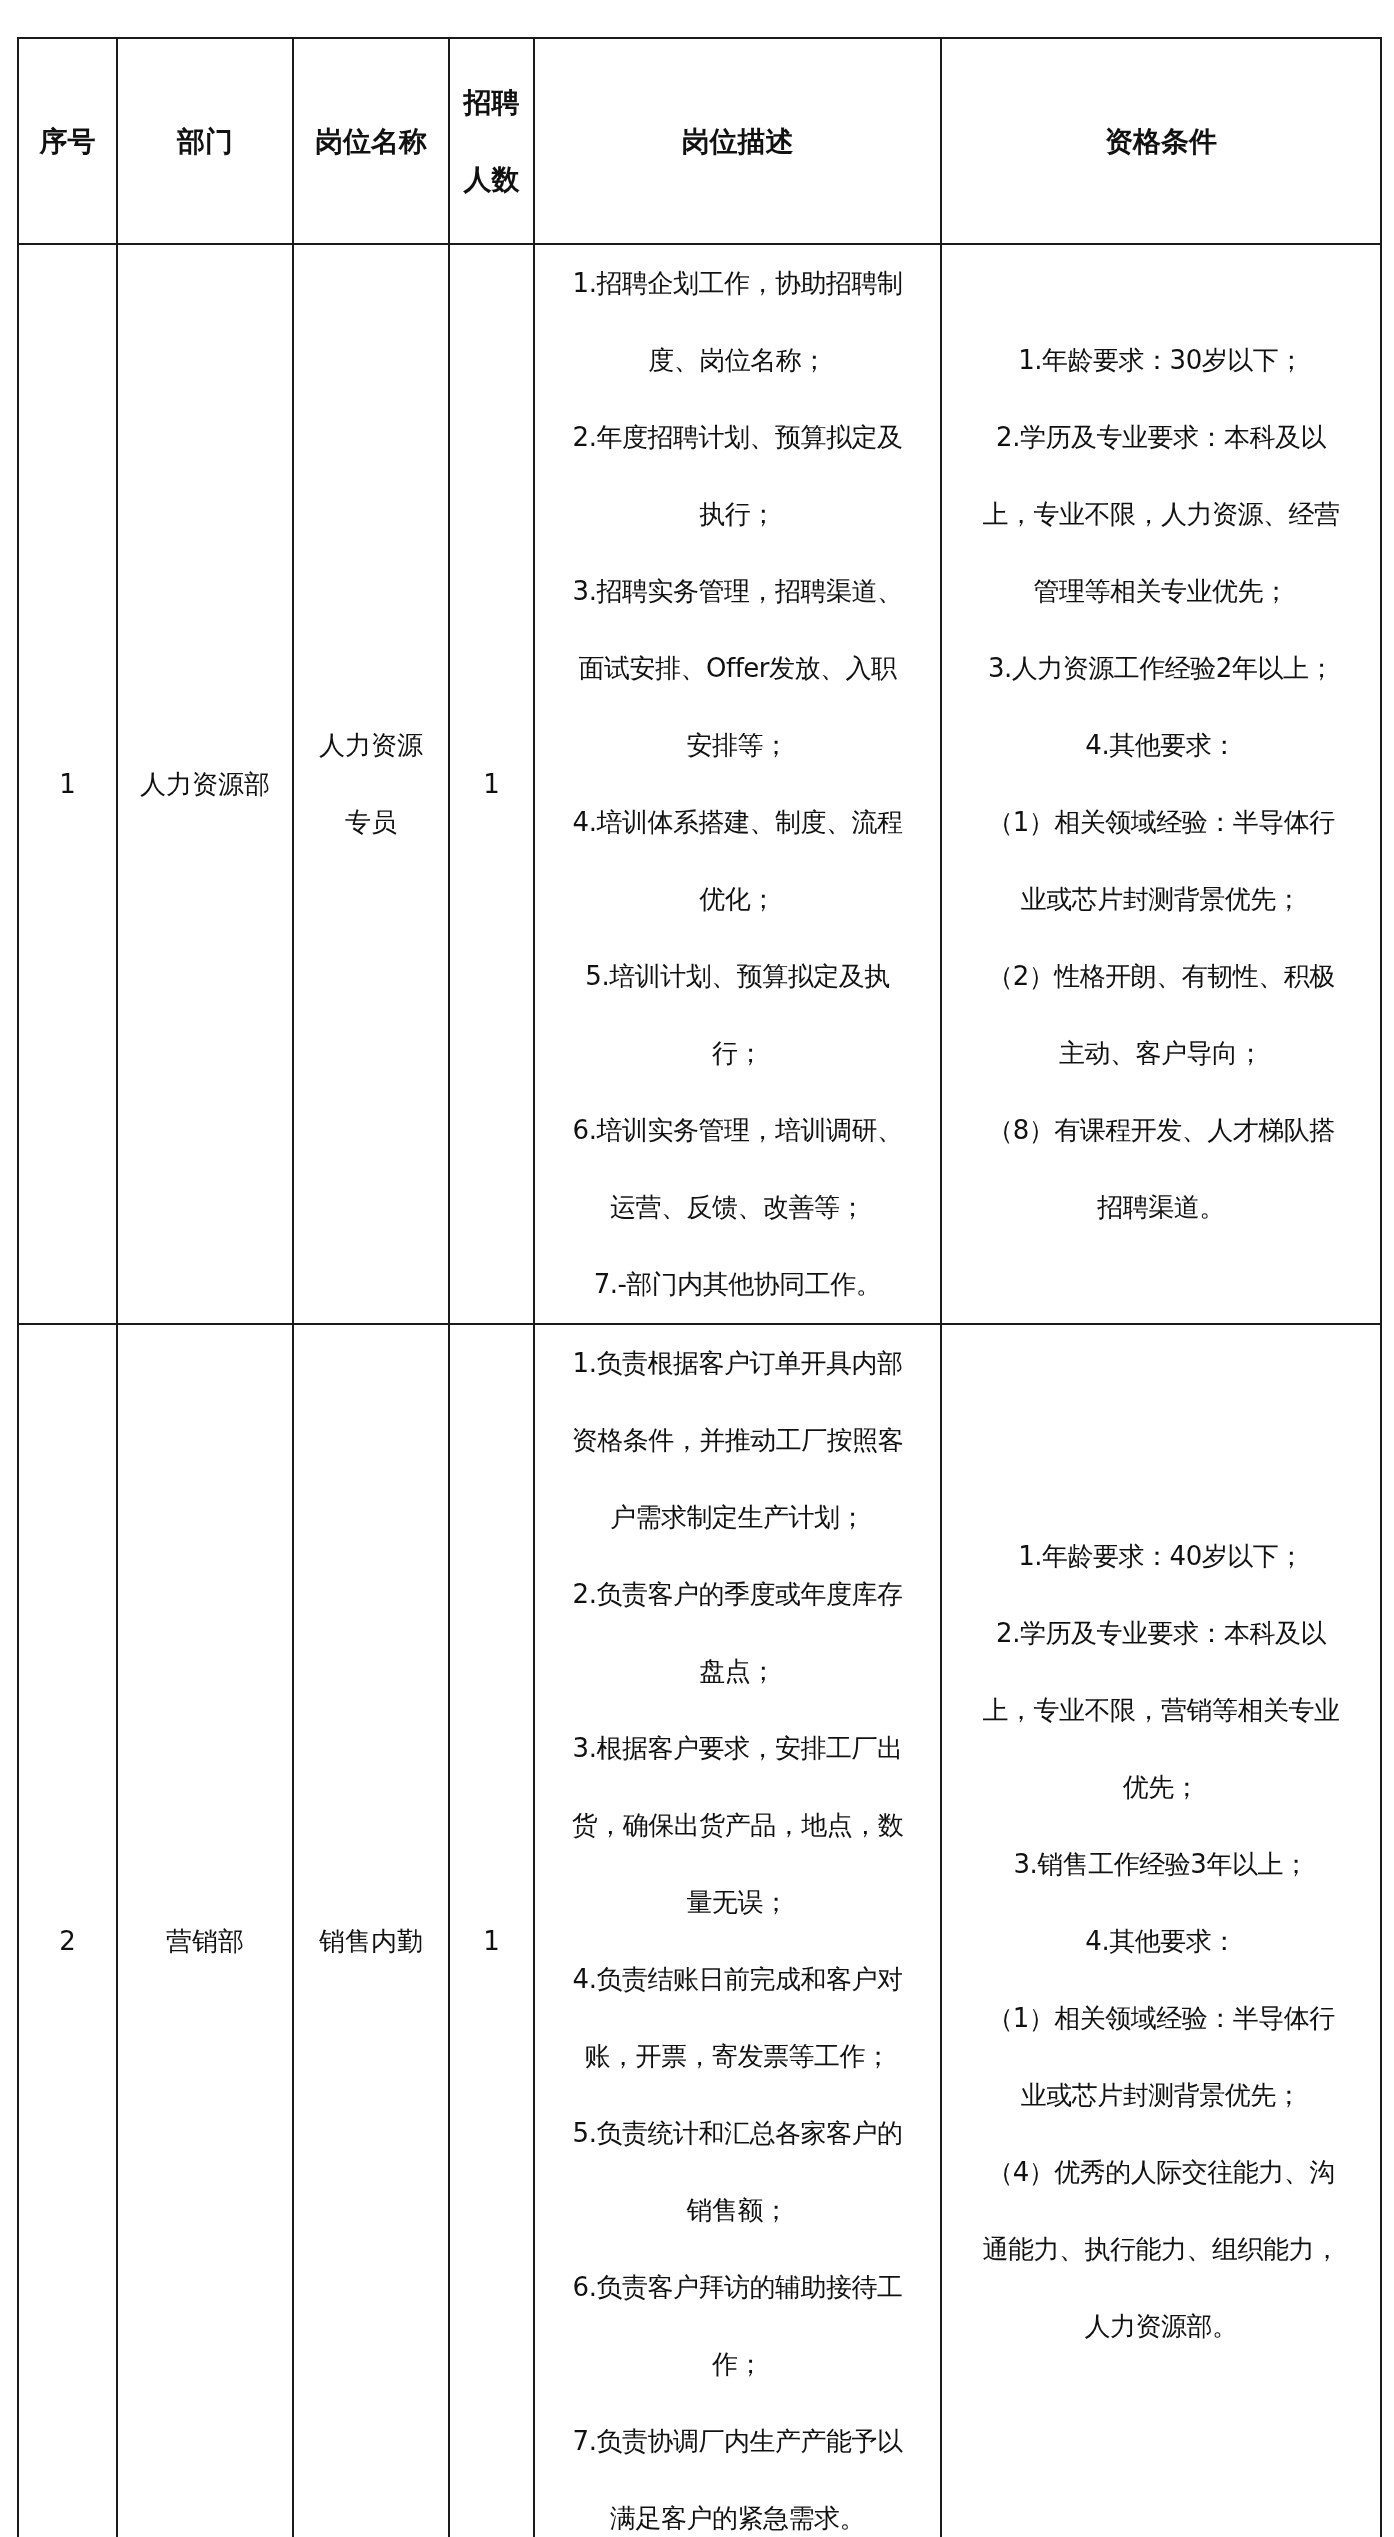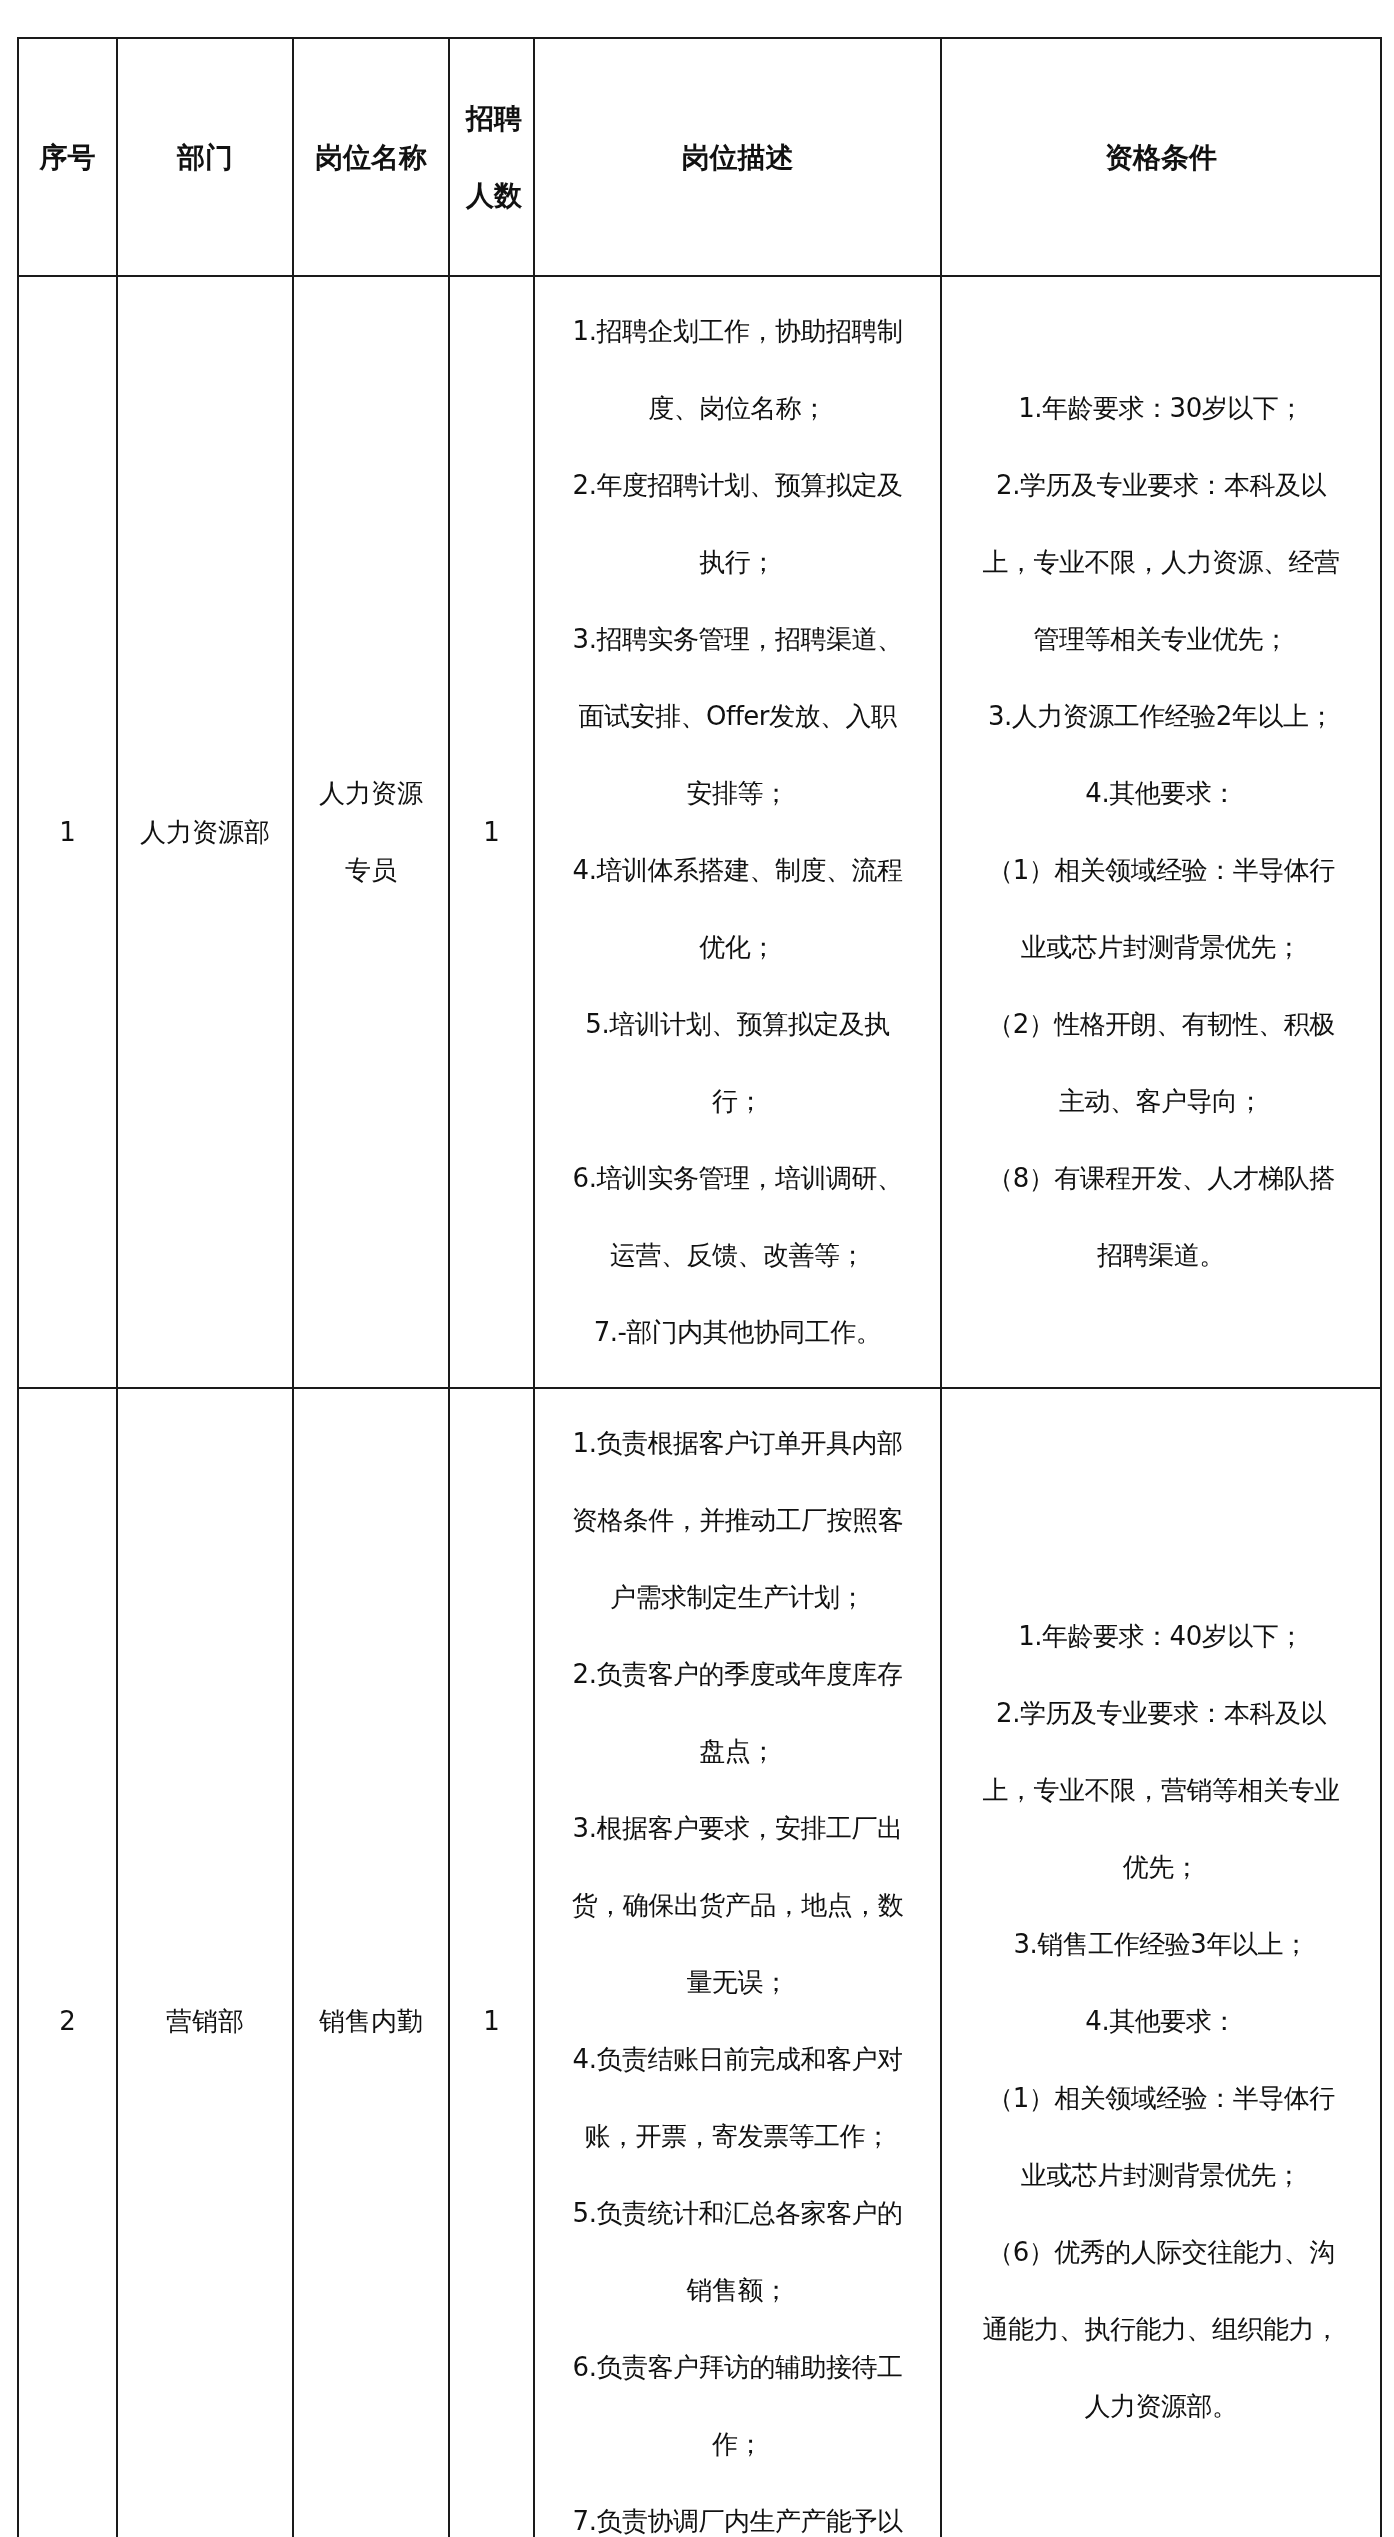--- a/index.html
+++ b/index.html
@@ -5,21 +5,21 @@
   html, body { margin: 0; padding: 0; background: #ffffff; }
   body { width: 1394px; height: 2537px; position: relative; overflow: hidden;
          font-family: "DejaVu Sans", "Liberation Sans", sans-serif; color: #111111; }
   table.jobs {
     position: absolute; left: 17px; top: 37px;
     border-collapse: collapse; table-layout: fixed;
     width: 1363px;
   }
   table.jobs td, table.jobs th {
     border: 2px solid #1a1a1a;
-    padding: 16px;
+    padding: 0;
     vertical-align: middle;
     font-size: 26px;
     line-height: 77px;
   }
   table.jobs th {
     font-weight: bold; text-align: center; font-size: 28px;
     height: 204px;
   }
   th.num-hdr { line-height: 77px; }
   td.center { text-align: center; }
@@ -120,19 +120,19 @@
         </td>
       <td class="qual">
           <span class="line">1.年龄要求：40岁以下；</span>
           <span class="line">2.学历及专业要求：本科及以</span>
           <span class="line">上，专业不限，营销等相关专业</span>
           <span class="line">优先；</span>
           <span class="line">3.销售工作经验3年以上；</span>
           <span class="line">4.其他要求：</span>
           <span class="line">（1）相关领域经验：半导体行</span>
           <span class="line">业或芯片封测背景优先；</span>
-          <span class="line">（6）优秀的人际交往能力、沟</span>
+          <span class="line">（4）优秀的人际交往能力、沟</span>
           <span class="line">通能力、执行能力、组织能力，</span>
           <span class="line">人力资源部。</span>
         </td>
     </tr>
   </tbody>
 </table>
 
 </body></html>

